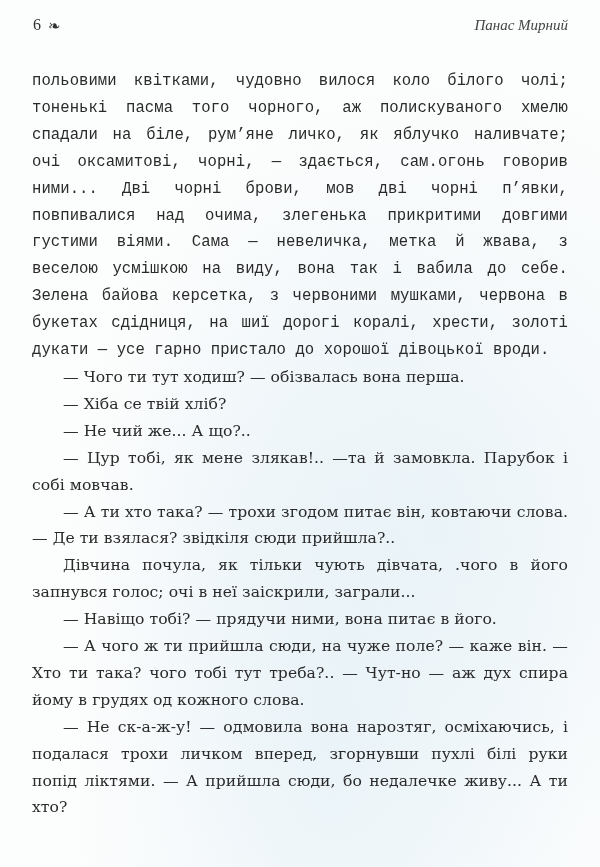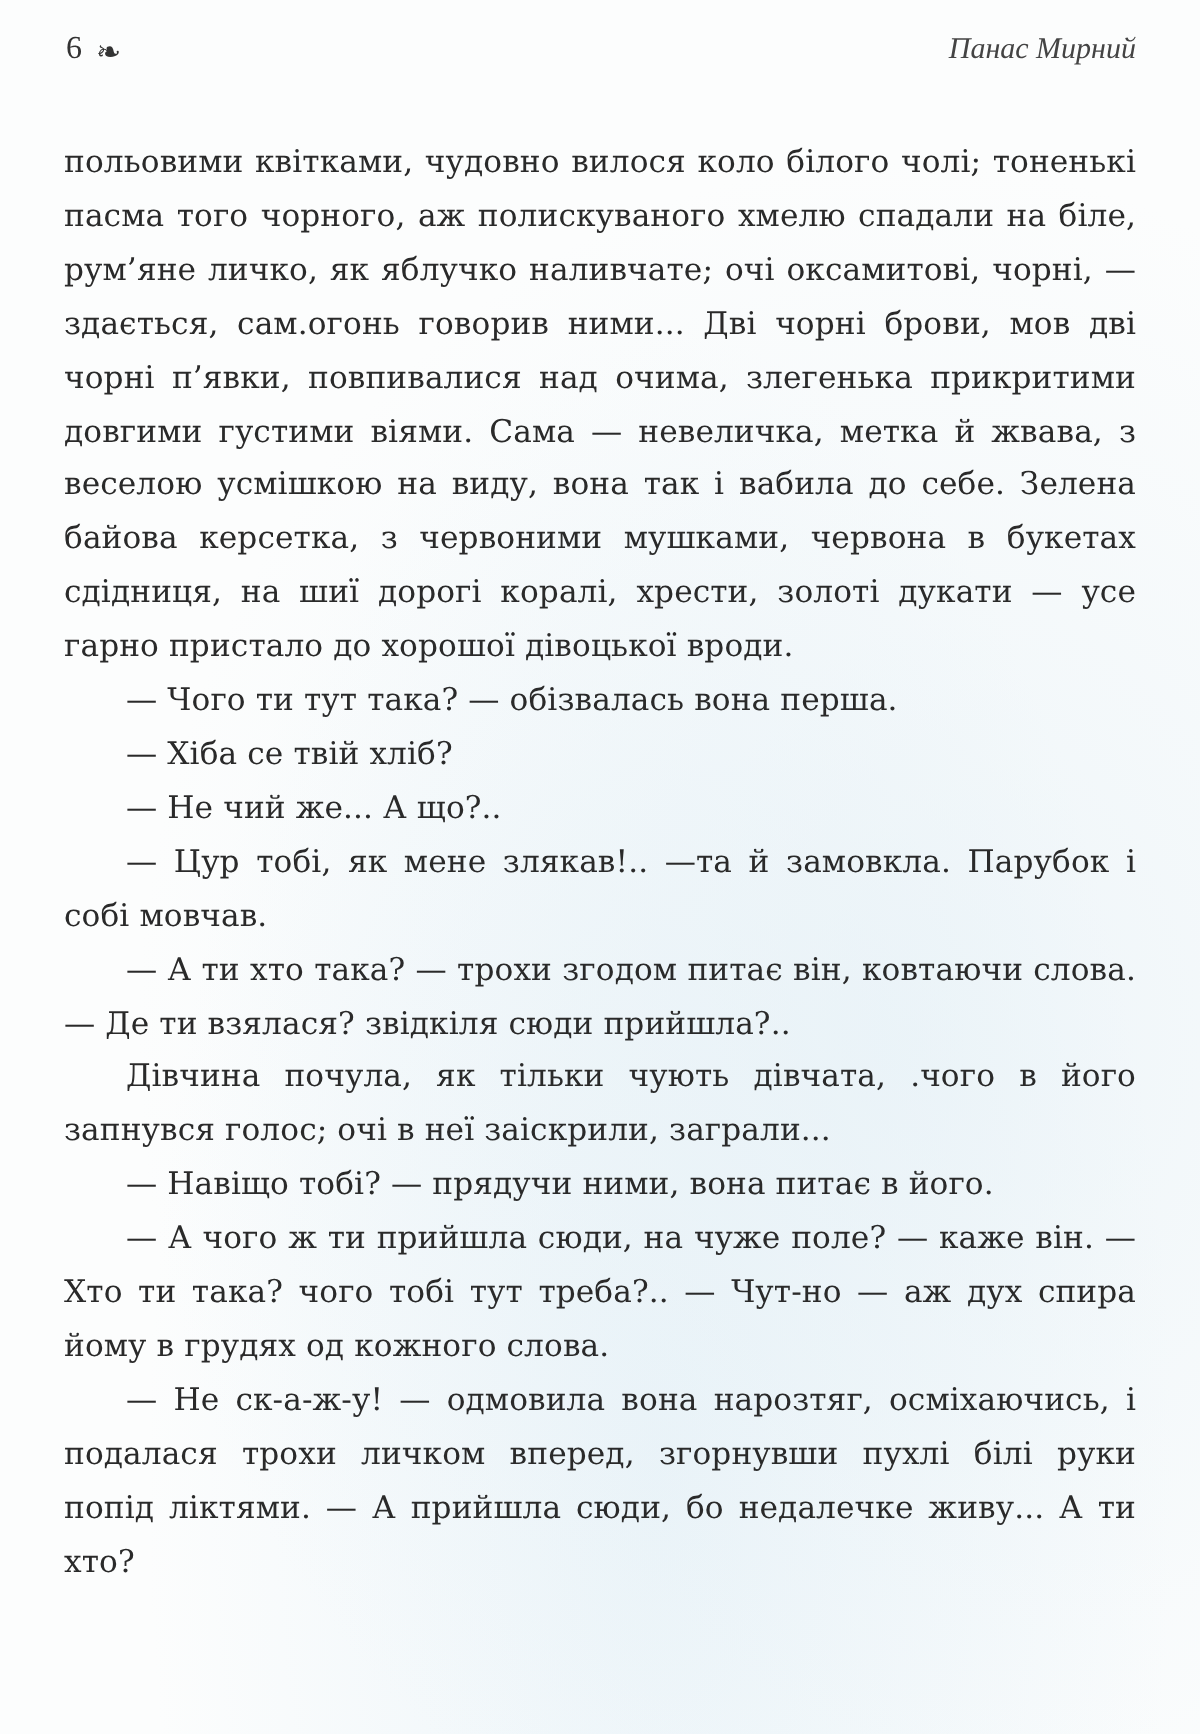--- a/index.html
+++ b/index.html
@@ -36,36 +36,36 @@
     padding-left: 10px;
   }
   .body-text {
     position: absolute; left: 32px; width: 536px; top: 68px;
     font-size: 15.6px;
     line-height: 26.9px;
     text-align: justify;
     letter-spacing: 0.05px;
   }
   .body-text p { margin: 0; text-indent: 31px; }
-  .body-text p.no-indent { text-indent: 0; }
+  .body-text p.no-indent { text-indent: 0; font-family: Liberation Mono, monospace; }
 </style>
 </head>
 <body>
 
 <div class="page-bg"></div>
 
 <div class="header">
   <span class="page-number">6</span>
   <span class="ornament-icon">❧</span>
   <div class="running-title">Панас Мирний</div>
 </div>
 
 <div class="body-text">
   <p class="no-indent">польовими квітками, чудовно вилося коло білого чолі; тоненькі пасма того чорного, аж полискуваного хмелю спадали на біле, рум’яне личко, як яблучко наливчате; очі оксамитові, чорні, — здається, сам.огонь говорив ними... Дві чорні брови, мов дві чорні п’явки, повпивалися над очима, злегенька прикритими довгими густими віями. Сама — невеличка, метка й жвава, з веселою усмішкою на виду, вона так і вабила до себе. Зелена байова керсетка, з червоними мушками, червона в букетах сдідниця, на шиї дорогі коралі, хрести, золоті дукати — усе гарно пристало до хорошої дівоцької вроди.</p>
-  <p>— Чого ти тут така? — обізвалась вона перша.</p>
+  <p>— Чого ти тут ходиш? — обізвалась вона перша.</p>
   <p>— Хіба се твій хліб?</p>
   <p>— Не чий же... А що?..</p>
   <p>— Цур тобі, як мене злякав!.. —та й замовкла. Парубок і собі мовчав.</p>
   <p>— А ти хто така? — трохи згодом питає він, ковтаючи слова. — Де ти взялася? звідкіля сюди прийшла?..</p>
   <p>Дівчина почула, як тільки чують дівчата, .чого в його запнувся голос; очі в неї заіскрили, заграли...</p>
   <p>— Навіщо тобі? — прядучи ними, вона питає в його.</p>
   <p>— А чого ж ти прийшла сюди, на чуже поле? — каже він. — Хто ти така? чого тобі тут треба?.. — Чут-но — аж дух спира йому в грудях од кожного слова.</p>
   <p>— Не ск-а-ж-у! — одмовила вона нарозтяг, осміхаючись, і подалася трохи личком вперед, згорнувши пухлі білі руки попід ліктями. — А прийшла сюди, бо недалечке живу... А ти хто?</p>
 
 </div>

